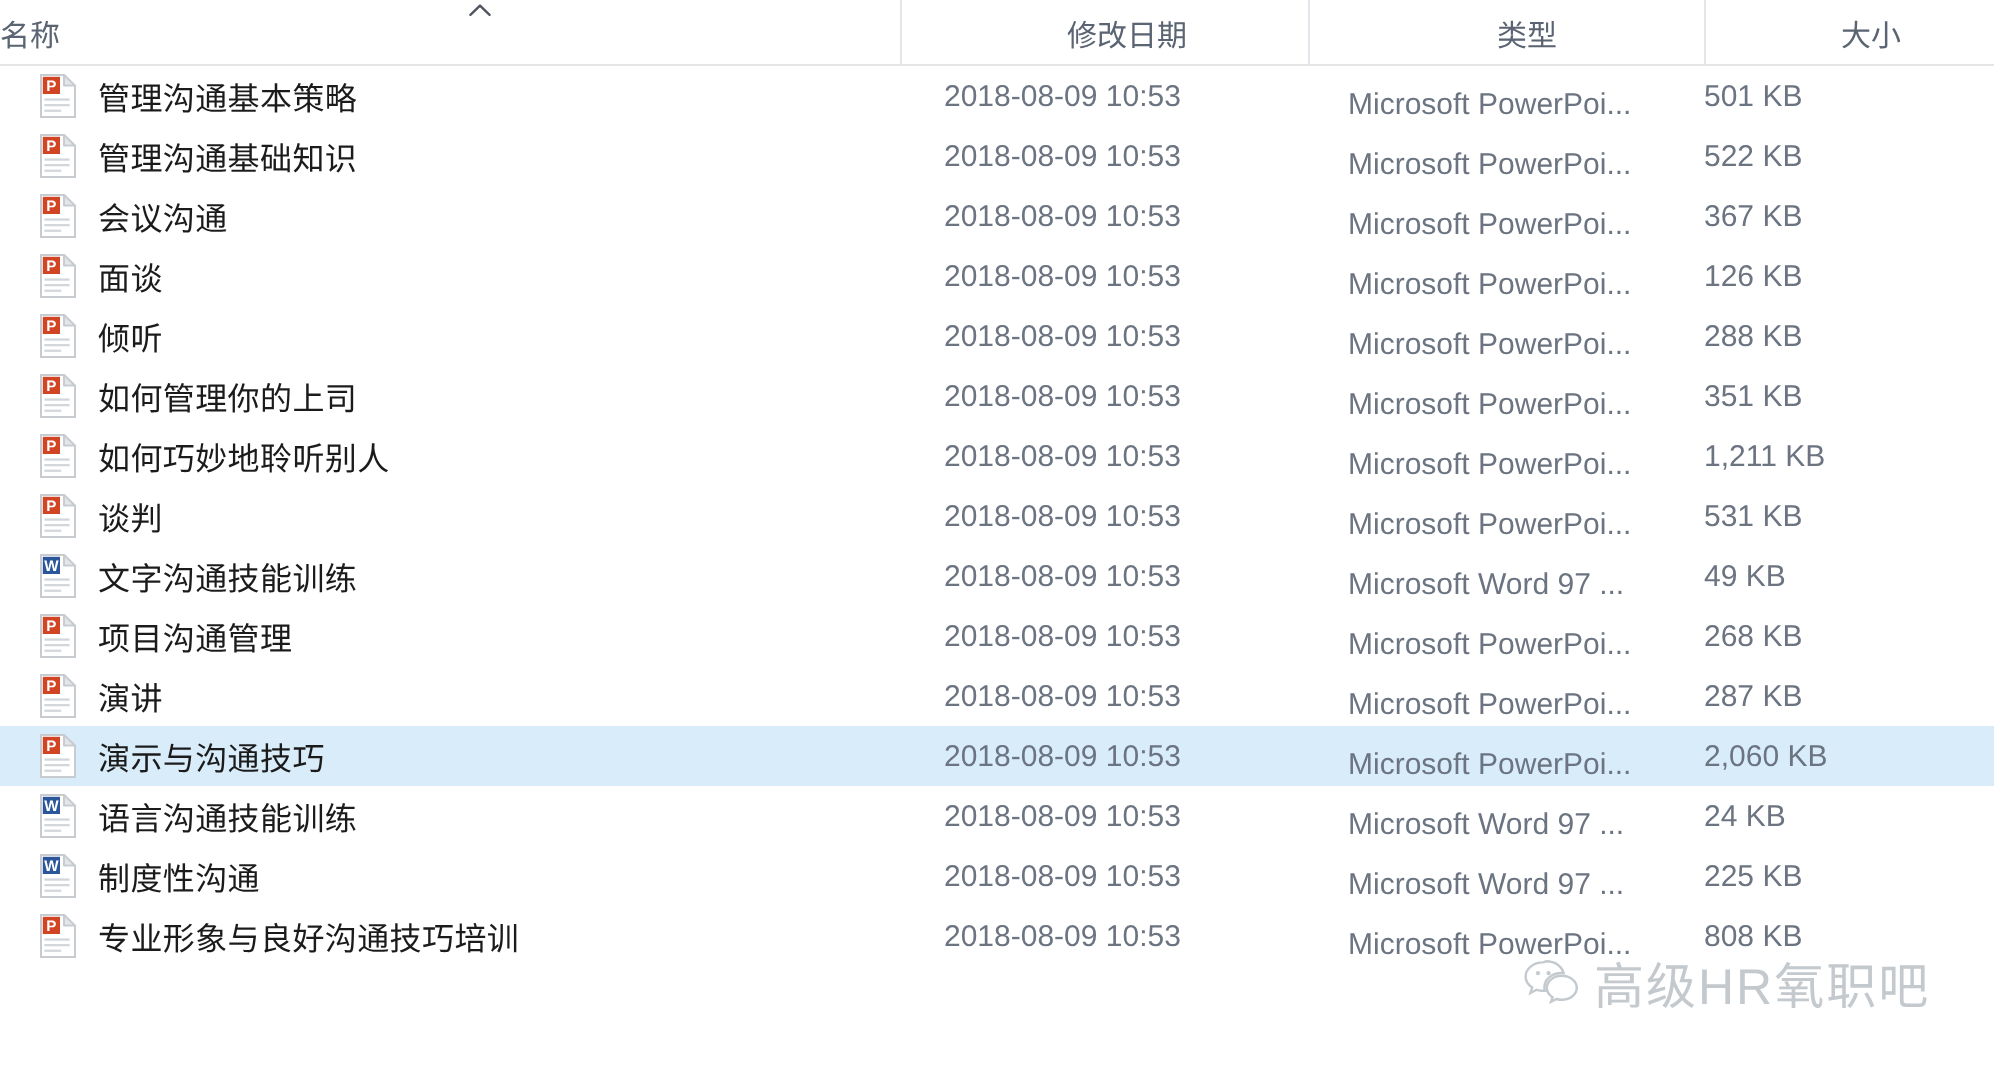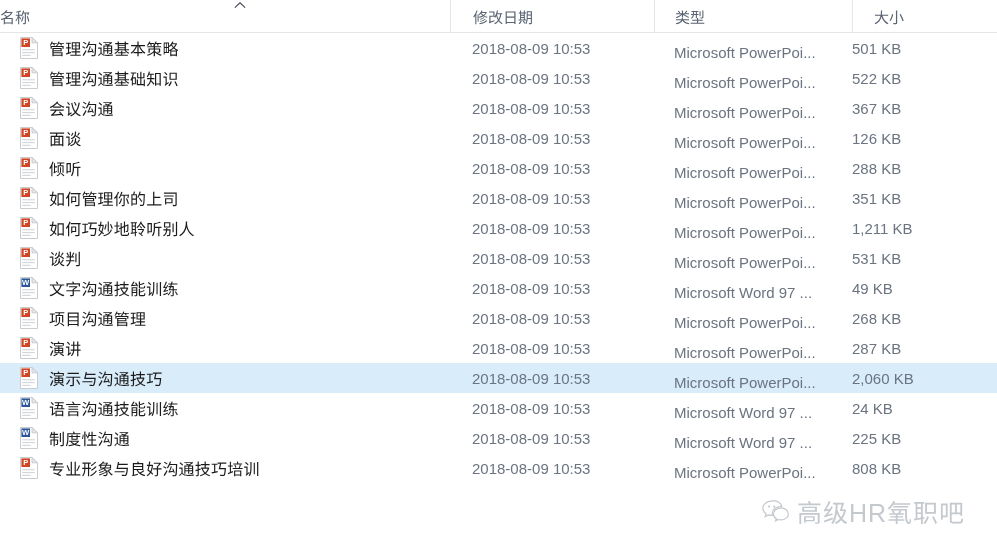--- a/index.html
+++ b/index.html
@@ -39,20 +39,21 @@
     box-sizing: border-box;
     height: 100%;
     display: flex;
     align-items: center;
     font-size: 15px;
     color: #5a6472;
     white-space: nowrap;
   }
   .header-row .col + .col {
     border-left: 1px solid #e3e6ea;
+    justify-content: center;
   }
   .col-name   { width: 450px; }
   .col-date   { width: 204px; padding-left: 22px; }
   .col-type   { width: 198px; padding-left: 20px; }
   .col-size   { width: 145px; padding-left: 21px; }
 
   .sort-indicator {
     position: absolute;
     left: 232px;
     top: 0px;
@@ -111,21 +112,21 @@
     height: 24px;
     position: relative;
     display: block;
   }
   .file-icon svg { display: block; }
 
   
   .watermark {
     position: absolute;
     left: 760px;
-    top: 493px;
+    top: 473px;
     display: flex;
     align-items: center;
     pointer-events: none;
     opacity: 0.58;
     user-select: none;
   }
   .wm-logo {
     width: 30px;
     height: 30px;
     flex: 0 0 auto;

